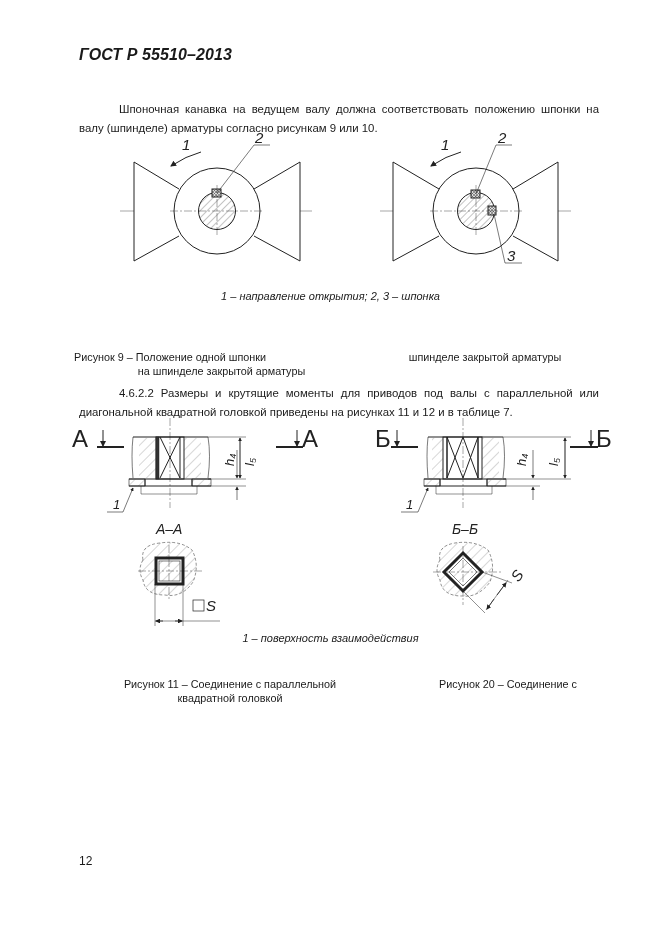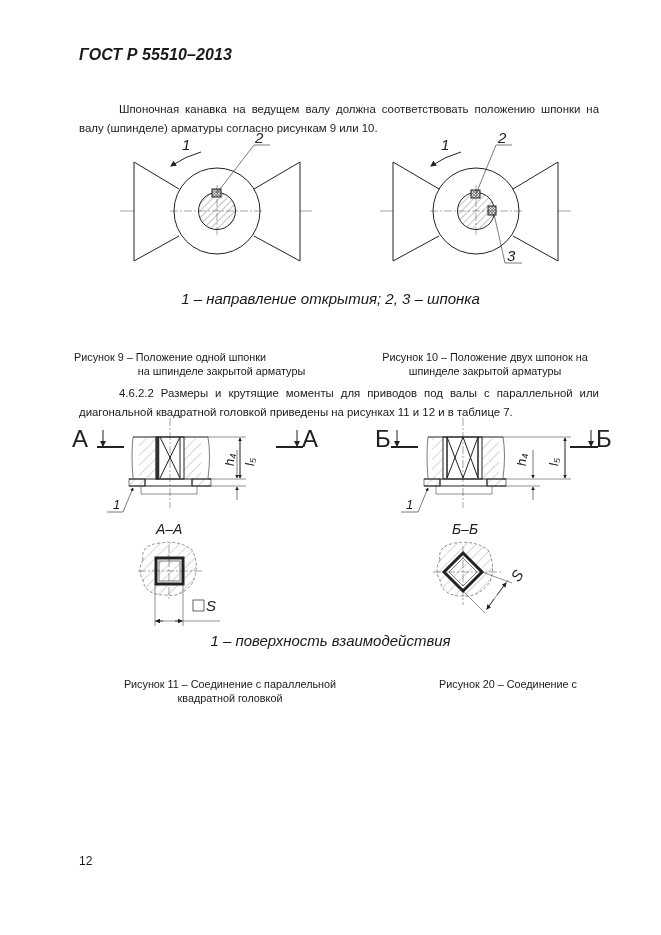--- a/index.html
+++ b/index.html
@@ -2,21 +2,21 @@
 <html><head>
 <meta charset="utf-8">
 <style>
   html, body { margin: 0; padding: 0; background: #ffffff; }
   body { width: 661px; height: 935px; position: relative; overflow: hidden;
          font-family: "Liberation Sans", sans-serif; color: #1a1a1a; }
   .abs { position: absolute; }
   .header { left: 79px; top: 46px; font-size: 16px; font-weight: bold; letter-spacing: 0.1px; font-style: italic; }
   .para { left: 79px; width: 520px; font-size: 11.4px; line-height: 19px; text-align: justify; margin-top: 7px; }
   .para .indent { display: inline-block; width: 40px; }
-  .legend { font-size: 15px; font-style: italic; text-align: center; width: 661px; left: 0; }
+  .legend { font-size: 11px; font-style: italic; text-align: center; width: 661px; left: 0; }
   .caption { font-size: 10.8px; line-height: 14px; text-align: center; margin-top: 24px; }
   .pagenum { left: 79px; top: 854px; font-size: 12px; }
   svg { position: absolute; left: 0; top: 0; overflow: visible; }
   svg text { font-family: "Liberation Sans", sans-serif; }
 </style>
 </head>
 <body>
 
 <div class="abs header">ГОСТ Р 55510–2013</div>
 
@@ -84,21 +84,20 @@
   <text x="507" y="261" font-size="15" font-style="italic" fill="#222">3</text>
 </svg>
 
 <div class="abs legend" style="top:290px;">1 – направление открытия; 2, 3 – шпонка</div>
 
 <div class="abs caption" style="left:74px; top:326px; width:250px;">
   <div style="text-align:left;">Рисунок 9 – Положение одной шпонки</div>
   <div style="padding-left:45px;">на шпинделе закрытой арматуры</div>
 </div>
 <div class="abs caption" style="left:370px; top:326px; width:230px;">
-  <div>Рисунок 10 – Положение двух  шпонок на</div>
   <div>шпинделе закрытой арматуры</div>
 </div>
 
 <div class="abs para" style="top:377px;">
   <span class="indent"></span><span>4.6.2.2 Размеры и крутящие моменты для приводов под валы с параллельной или диагональной квадратной головкой приведены на рисунках 11 и 12 и в таблице 7.</span>
 </div>
 
 <svg width="661" height="935">
 
   <g stroke="#222" fill="none" stroke-width="1">

